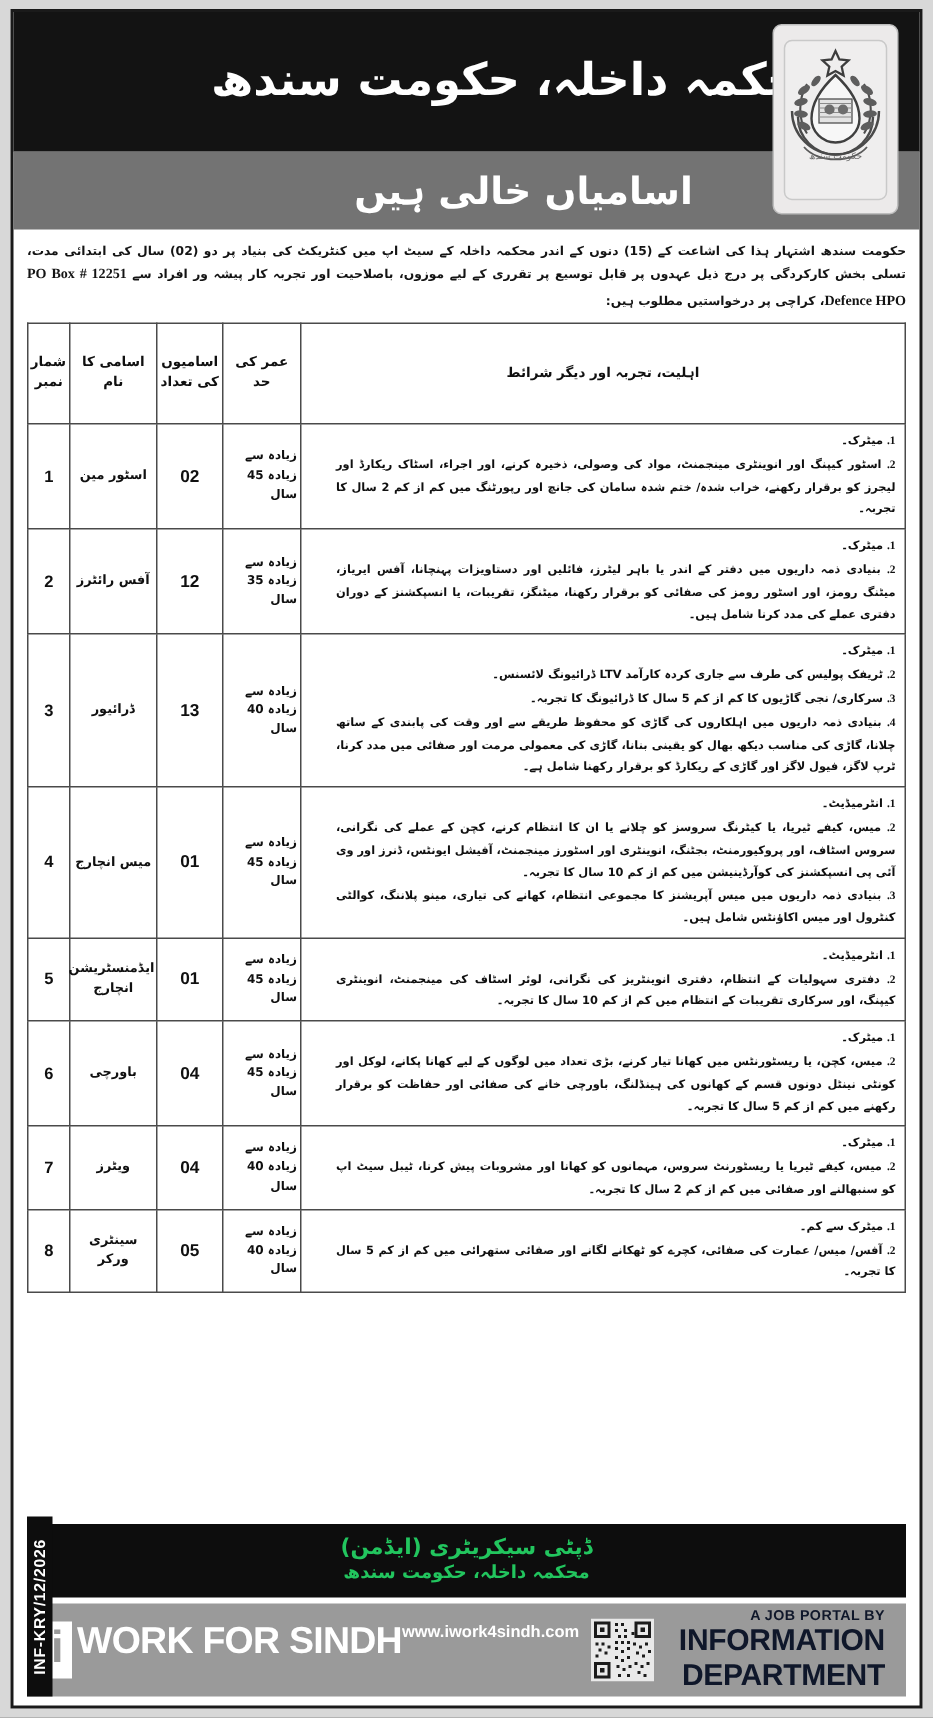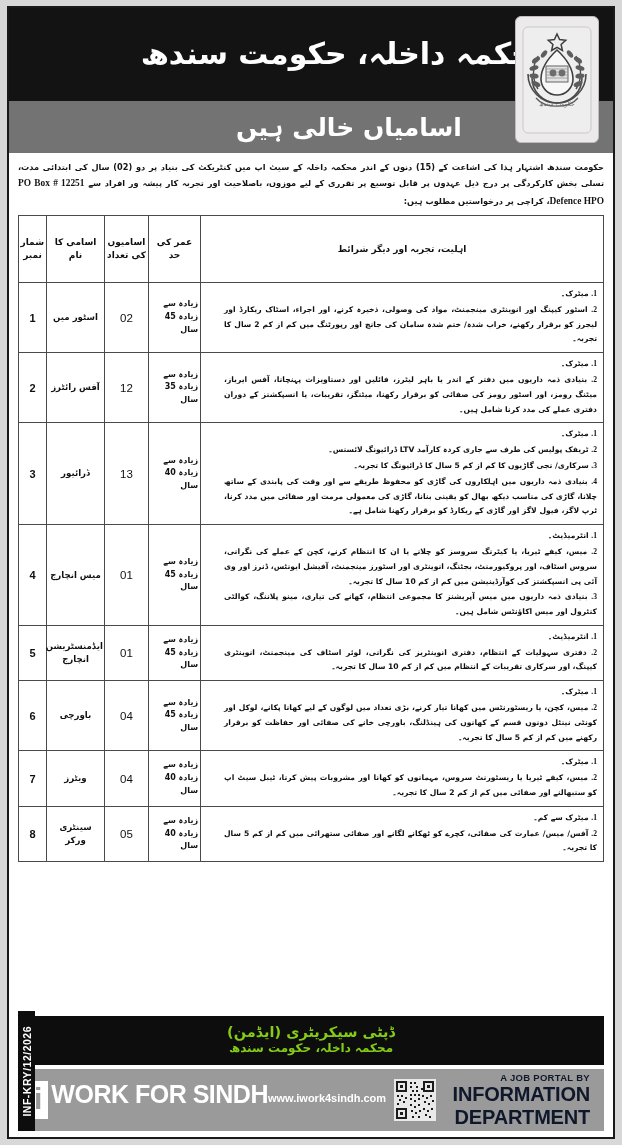--- a/index.html
+++ b/index.html
@@ -69,34 +69,34 @@
     line-height:1.4;
   }
   .c-sr{width:28px;text-align:center;}
   .c-post{width:58px;text-align:center;}
   .c-num{width:44px;text-align:center;}
   .c-age{width:52px;text-align:center;}
   .c-qual{text-align:right;}
 
   td.sr{font-size:11px;font-weight:700;text-align:center;font-family:"Liberation Sans",sans-serif;}
   td.post{font-size:8.6px;font-weight:700;text-align:center;line-height:1.5;padding:3px 1px;}
-  td.num{font-size:11.5px;font-weight:400;text-align:center;font-family:"Liberation Sans",sans-serif;}
+  td.num{font-size:11.5px;font-weight:700;text-align:center;font-family:"Liberation Sans",sans-serif;}
   td.age{font-size:8px;font-weight:600;line-height:1.6;padding:3px 2px;}
   td.qual{font-size:7.6px;line-height:1.95;padding:4px 6px 4px 5px;font-weight:600;}
   td.qual ol{margin:0;padding:0;list-style:none;}
   td.qual li{
     margin:0 0 1px 18px;text-align:justify;text-align-last:right;
     display:block;
   }
   td.qual li .n{font-family:"Liberation Serif",serif;}
   td.qual li.one{text-align:right;}
 
   
   .sign{
-    background:#0d0d0d;color:#84cc16;margin:5px 9px 0 9px;
+    background:#0d0d0d;color:#22c55e;margin:5px 9px 0 9px;
     text-align:center;padding:7px 0 8px 0;
   }
   .sign .l1{font-size:14.5px;font-weight:bold;line-height:1.25;}
   .sign .l2{font-size:12px;font-weight:bold;line-height:1.3;}
 
   
   .foot{
     background:#9a9a9a;margin:4px 9px 6px 9px;height:62px;
     display:flex;align-items:center;direction:ltr;
     box-sizing:border-box;padding:0 10px;position:relative;
@@ -106,21 +106,21 @@
     background:#fff;color:#9a9a9a;font-weight:bold;font-size:30px;
     line-height:30px;padding:3px 6px 5px 6px;font-family:"Liberation Sans",sans-serif;
   }
   .brand-txt{display:flex;flex-direction:row;}
   .brand-main{
     color:#fff;font-weight:bold;font-size:25px;letter-spacing:-0.5px;
     font-family:"Liberation Sans",sans-serif;line-height:1.05;white-space:nowrap;
   }
   .brand-url{
     color:#fff;font-size:11px;font-weight:bold;text-align:center;
-    font-family:"Liberation Sans",sans-serif;margin-top:11px;
+    font-family:"Liberation Sans",sans-serif;margin-top:1px;
   }
   .qr{width:42px;height:42px;margin:0 8px;flex:0 0 auto;}
   .portal{
     flex:1;text-align:right;color:#0f172a;
     font-family:"Liberation Sans",sans-serif;padding-right:4px;
   }
   .portal .p1{font-size:9.5px;font-weight:bold;letter-spacing:0.3px;}
   .portal .p2{font-size:20px;font-weight:bold;letter-spacing:-0.2px;line-height:1.15;}
 
   

